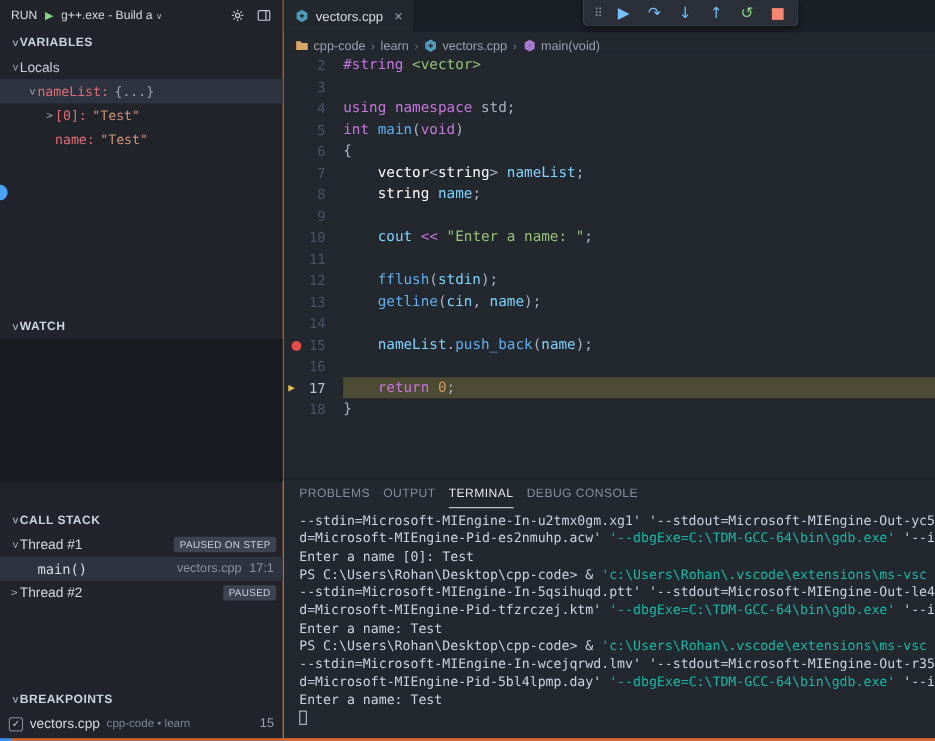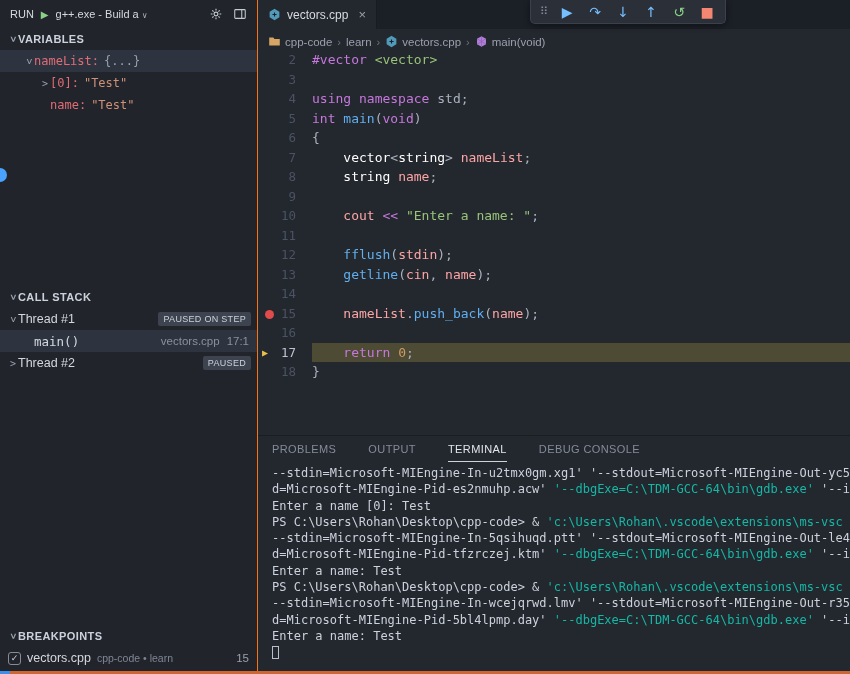--- a/index.html
+++ b/index.html
@@ -77,24 +77,24 @@
   .line { display:flex; height:19.5px; line-height:19.5px; }
   .ln { width:54px; flex:none; text-align:right; padding-right:16px; color:#4b5263;
         font-size:12.5px; position:relative; }
   .line.cur .ln { color:#bcc3cf; }
   .bp-dot { position:absolute; left:7px; top:6px; width:9px; height:9px; border-radius:50%;
             background:#e04b4b; }
   .cur-arrow { position:absolute; left:4px; top:0; color:#e8c04b; font-size:10px; }
   .code { flex:1; font-size:13px; white-space:pre; color:#abb2bf; }
   .line.cur .code { background:rgba(226,204,77,0.22); }
   .tk-kw{color:#c678dd} .tk-ty{color:#ffffff} .tk-fn{color:#61afef}
-  .tk-va{color:#fca5a5} .tk-st{color:#98c379} .tk-nu{color:#d19a66} .tk-pl{color:#abb2bf}
+  .tk-va{color:#7dd3fc} .tk-st{color:#98c379} .tk-nu{color:#d19a66} .tk-pl{color:#abb2bf}
 
   #panel { height:236px; flex:none; border-top:1px solid #1a1d23; display:flex; flex-direction:column; }
-  #panel-tabs { height:26px; display:flex; align-items:center; gap:32px; padding-left:14px; flex:none; }
+  #panel-tabs { height:26px; display:flex; align-items:center; gap:12px; padding-left:14px; flex:none; }
   .panel-tab { font-size:11px; letter-spacing:.4px; color:#858c99; height:100%;
                display:flex; align-items:center; border-bottom:1px solid transparent; }
   .panel-tab.active { color:#e3e6eb; border-bottom-color:#cfd3da; }
   #terminal { flex:1; padding:3px 0 0 14px; font-family:"DejaVu Sans Mono", monospace;
               font-size:12px; line-height:16.3px; white-space:pre; overflow:hidden; }
   .t-fg { color:#ccd2dc; } .t-yl { color:#14b8a6; }
   #term-cursor { display:inline-block; width:7px; height:13px; border:1px solid #b9bec8;
                  vertical-align:middle; }
 
   
@@ -133,38 +133,49 @@
         </span>
       </span>
     </div>
 
     <div class="section" id="sec-variables">
       <div class="section-header">
         <span class="chev down">&gt;</span>
         <span>VARIABLES</span>
       </div>
       <div id="var-rows">
+          <div class="tree-row" style="padding-left: 8px;">
+            <span class="chev down">&gt;</span>
+            <span class="var-name scope">Locals</span>
+          </div>
           <div class="tree-row selected" style="padding-left: 24px;">
             <span class="chev down">&gt;</span>
             <span class="var-name">nameList:</span>
             <span class="var-val obj">{...}</span>
           </div>
           <div class="tree-row" style="padding-left: 40px;">
             <span class="chev">&gt;</span>
             <span class="var-name">[0]:</span>
             <span class="var-val str">"Test"</span>
           </div>
           <div class="tree-row" style="padding-left: 40px;">
             <span class="chev"></span>
             <span class="var-name">name:</span>
             <span class="var-val str">"Test"</span>
           </div>
         </div>
     </div>
 
+    <div class="section" id="sec-watch">
+      <div class="section-header">
+        <span class="chev down">&gt;</span>
+        <span>WATCH</span>
+      </div>
+      <div id="watch-box"></div>
+    </div>
 
     <div class="section" id="sec-callstack">
       <div class="section-header">
         <span class="chev down">&gt;</span>
         <span>CALL STACK</span>
       </div>
       <div id="stack-rows">
           <div class="tree-row" style="padding-left: 8px;">
             <span class="chev down">&gt;</span>
             <span class="stack-label thread">Thread #1</span>
@@ -259,21 +270,21 @@
             </svg>
           </span>
           <span>main(void)</span>
         </span>
       </div>
 
     <div id="editor">
       <div id="code-lines">
           <div class="line">
             <div class="ln">2</div>
-            <div class="code"><span class="tk-kw">#vector</span><span class="tk-pl"> </span><span class="tk-st">&lt;vector&gt;</span></div>
+            <div class="code"><span class="tk-kw">#string</span><span class="tk-pl"> </span><span class="tk-st">&lt;vector&gt;</span></div>
           </div>
           <div class="line">
             <div class="ln">3</div>
             <div class="code"></div>
           </div>
           <div class="line">
             <div class="ln">4</div>
             <div class="code"><span class="tk-kw">using</span><span class="tk-pl"> </span><span class="tk-kw">namespace</span><span class="tk-pl"> std;</span></div>
           </div>
           <div class="line">

